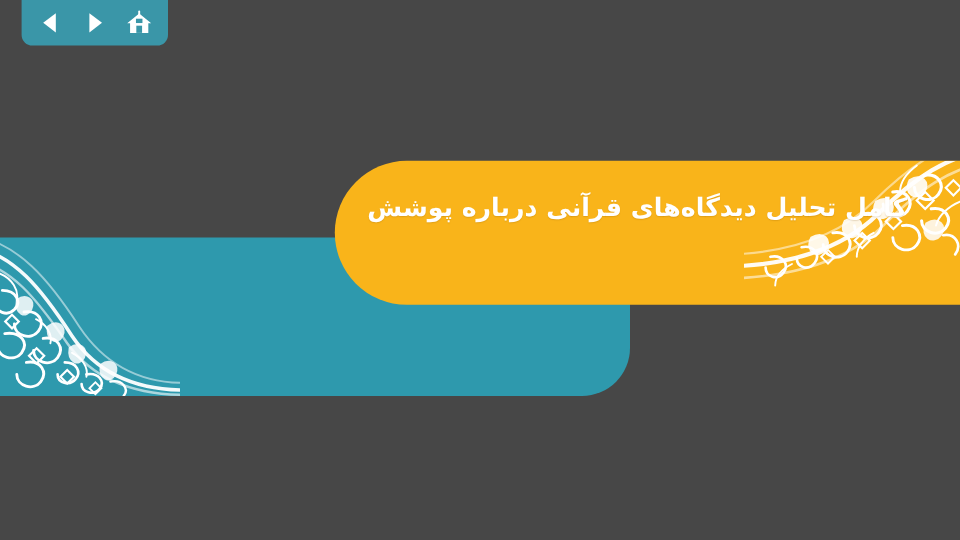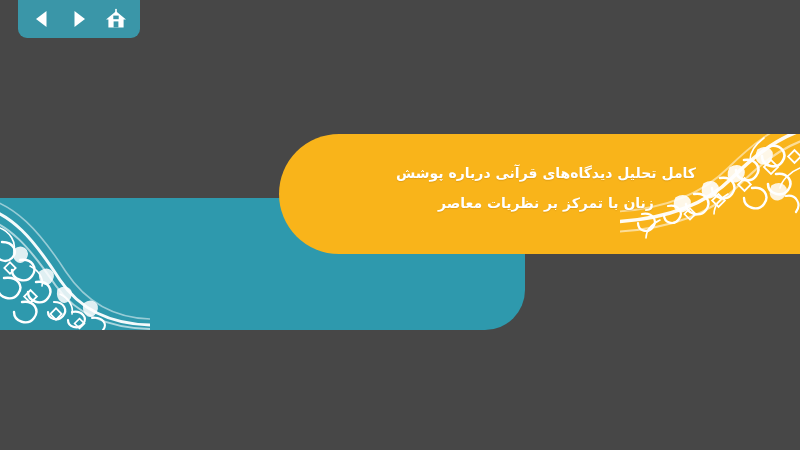--- a/index.html
+++ b/index.html
@@ -82,28 +82,27 @@
     width: 180px;
     height: 120px;
     overflow: hidden;
     pointer-events: none;
   }
   #orange-ornament svg { display: block; }
 
   
   #title-block {
     position: absolute;
-    left: 316px;
+    left: 296px;
     top: 158px;
     width: 460px;
-    text-align: center;
     direction: rtl;
     unicode-bidi: bidi-override;
     color: #ffffff;
-    font-size: 14px;
+    font-size: 21px;
     line-height: 30px;
     font-weight: bold;
     letter-spacing: 0px;
     text-shadow: 0 1px 1px rgba(120,70,0,0.18);
   }
   #title-block .line { display: block; white-space: nowrap; }
 </style>
 </head>
 <body>
 
@@ -211,16 +210,15 @@
         <path d="M180 34 C 170 38 162 46 160 54" stroke-width="1.6"></path>
         <path d="M144 4 C 136 10 130 18 130 26" stroke-width="1.6"></path>
         <path d="M108 60 C 100 64 94 72 94 80" stroke-width="1.6"></path>
         <path d="M40 86 C 32 90 26 96 26 104" stroke-width="1.6"></path>
       </g>
     </svg>
   </div>
 
   <div id="title-block">
     <span class="line">کامل تحلیل دیدگاه‌های قرآنی درباره پوشش</span>
-    <span class="line">زنان با تمرکز بر نظریات معاصر</span>
   </div>
 
 </div>
 
 </body></html>

